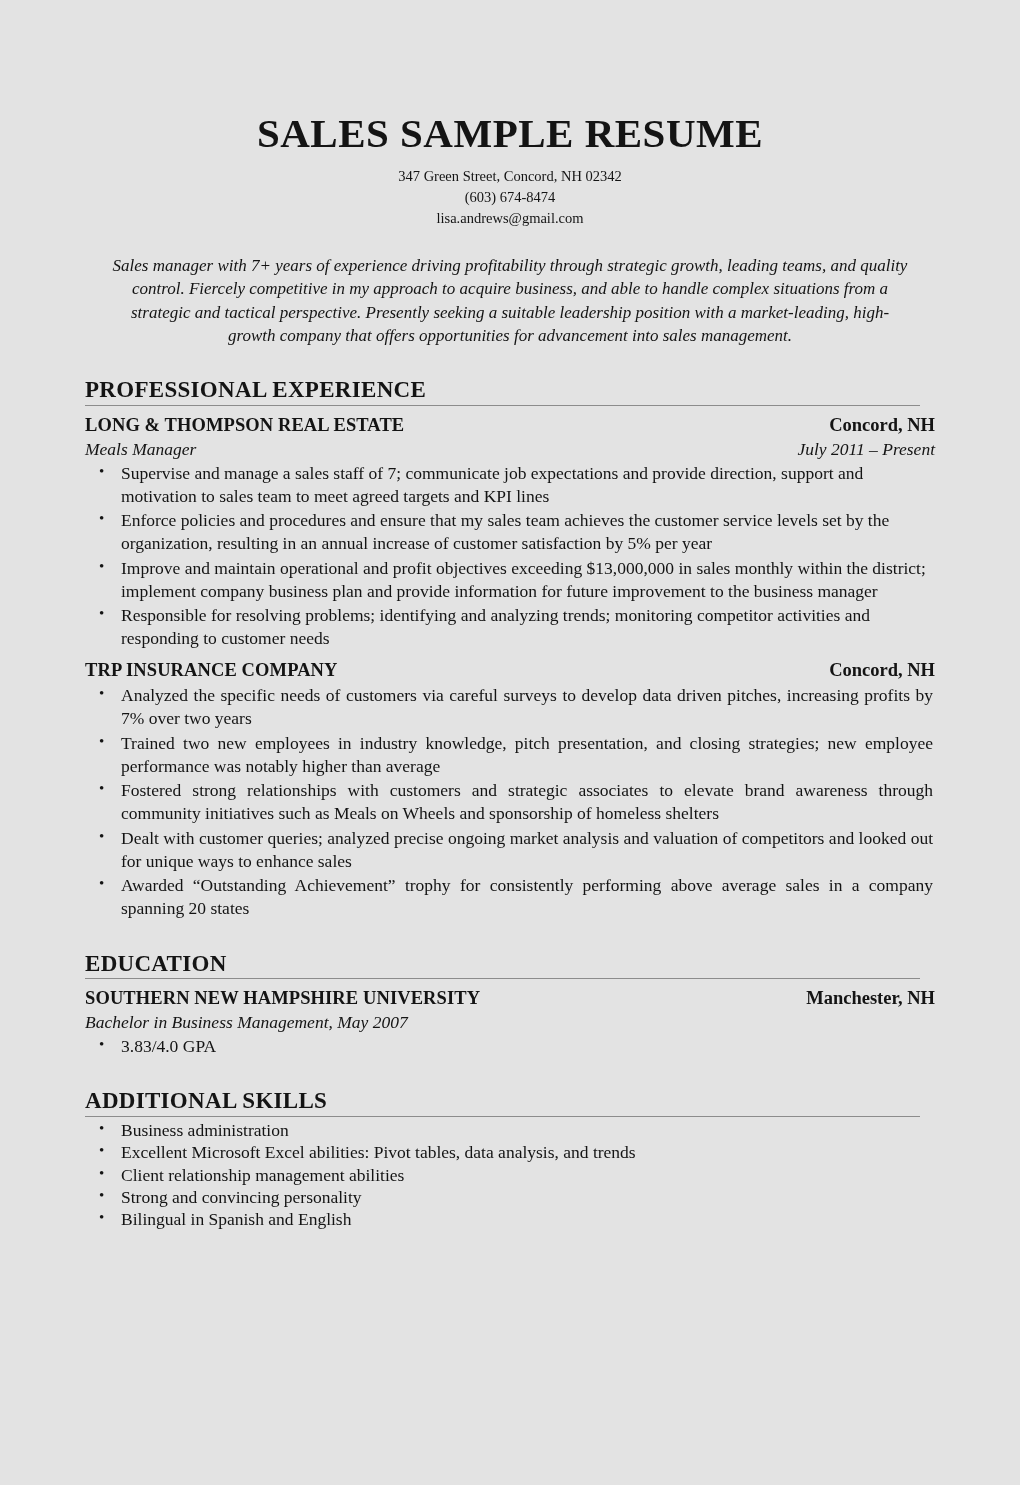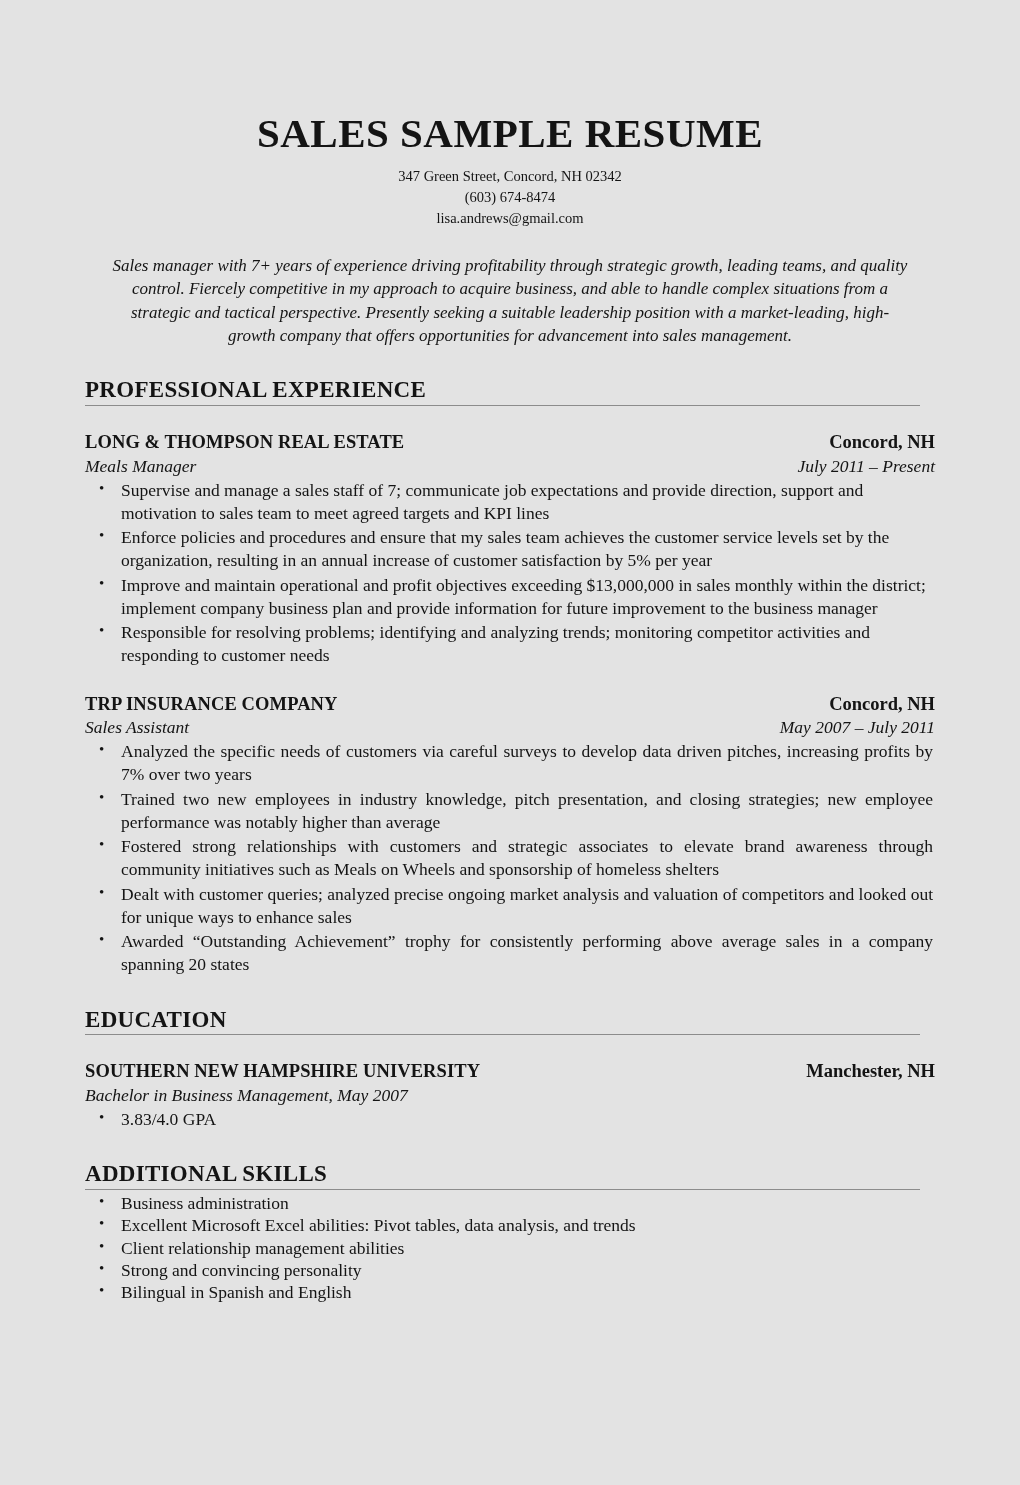--- a/index.html
+++ b/index.html
@@ -61,21 +61,21 @@
     font-weight: bold;
     letter-spacing: 0.3px;
     line-height: 1.12;
     padding-bottom: 2px;
     border-bottom: 1.6px solid #8c8c8c;
     margin: 0 15px 0 0;
   }
 
   
   .entry {
-    margin-top: 25px;
+    margin-top: 8px;
   }
   .entry + .entry {
   }
   .entry-row {
     display: flex;
     justify-content: space-between;
     align-items: baseline;
     line-height: 1.26;
   }
   .org {
@@ -166,24 +166,20 @@
         <li>Enforce policies and procedures and ensure that my sales team achieves the customer service levels set by the organization, resulting in an annual increase of customer satisfaction by 5% per year</li>
         <li>Improve and maintain operational and profit objectives exceeding $13,000,000 in sales monthly within the district; implement company business plan and provide information for future improvement to the business manager</li>
         <li>Responsible for resolving problems; identifying and analyzing trends; monitoring competitor activities and responding to customer needs</li>
       </ul>
     </div>
 
     <div class="entry">
       <div class="entry-row">
         <span class="org">TRP INSURANCE COMPANY</span>
         <span class="location">Concord, NH</span>
-      </div>
-      <div class="entry-row">
-        <span class="role">Sales Assistant</span>
-        <span class="dates">May 2007 – July 2011</span>
       </div>
       <ul class="bullets justify">
         <li>Analyzed the specific needs of customers via careful surveys to develop data driven pitches, increasing profits by 7% over two years</li>
         <li>Trained two new employees in industry knowledge, pitch presentation, and closing strategies; new employee performance was notably higher than average</li>
         <li>Fostered strong relationships with customers and strategic associates to elevate brand awareness through community initiatives such as Meals on Wheels and sponsorship of homeless shelters</li>
         <li>Dealt with customer queries; analyzed precise ongoing market analysis and valuation of competitors and looked out for unique ways to enhance sales</li>
         <li>Awarded “Outstanding Achievement” trophy for consistently performing above average sales in a company spanning 20 states</li>
       </ul>
     </div>
   </div>

